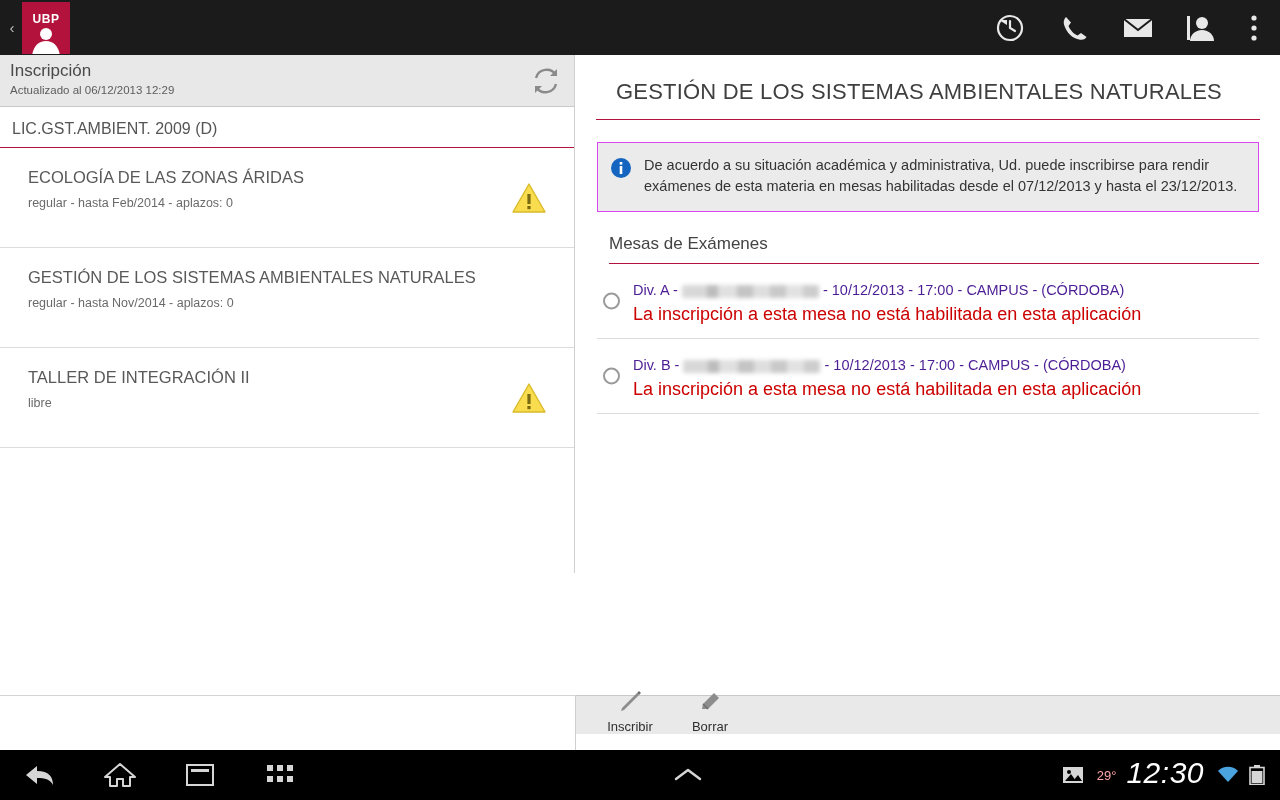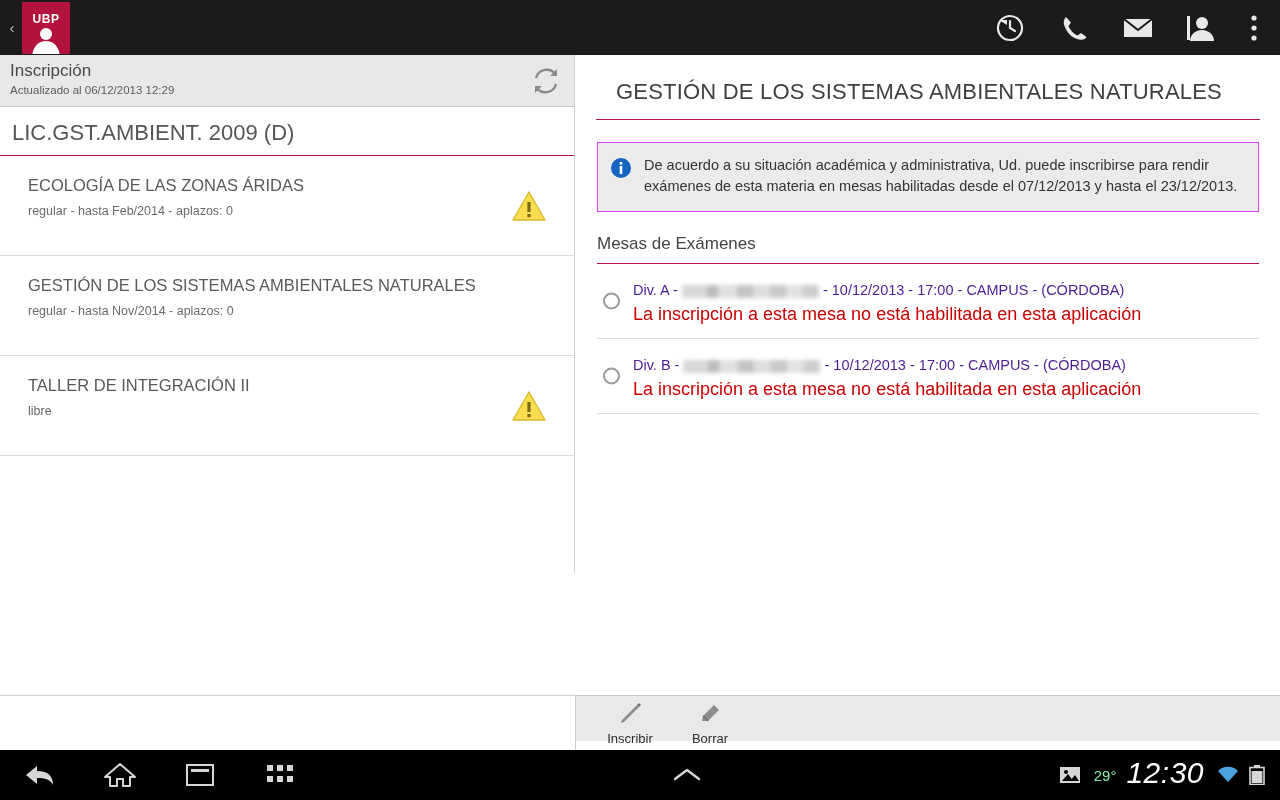--- a/index.html
+++ b/index.html
@@ -106,21 +106,21 @@
     line-height: 16px;
     margin-top: 1px;
   }
   .lp-refresh {
     position: absolute;
     right: 12px; top: 10px;
     width: 32px; height: 32px;
   }
 
   .lp-section {
-    font-size: 22px;
+    font-size: 16px;
     color: #555555;
     padding: 13px 0 9px 12px;
     border-bottom: 1px solid #b3123c;
   }
 
   .subject {
     position: relative;
     border-bottom: 1px solid #dcdcdc;
     padding: 18px 60px 36px 28px;
     min-height: 60px;
@@ -176,21 +176,21 @@
     margin-right: 12px;
   }
   .info-text {
     font-size: 14.5px;
     color: #343434;
     line-height: 21px;
   }
   .rp-subtitle {
     font-size: 17px;
     color: #444444;
-    margin: 22px 21px 0 21px;
+    margin: 22px 21px 0 33px;
     padding-bottom: 9px;
     border-bottom: 1px solid #b3123c;
   }
   .mesa {
     position: relative;
     margin: 0 21px;
     border-bottom: 1px solid #dcdcdc;
     padding: 16px 0 14px 36px;
     min-height: 68px;
     box-sizing: border-box;
@@ -226,26 +226,26 @@
     font-size: 18px;
     color: #cc0000;
     margin-top: 5px;
     line-height: 19px;
   }
 
   
   .rp-actionbar {
     position: absolute;
     left: 576px; top: 695px;
-    width: 704px; height: 46px;
+    width: 704px; height: 39px;
     background: #e9e9e9;
     border-top: 1px solid #c8c8c8;
     box-sizing: border-box;
     display: flex;
-    align-items: flex-start;
+    align-items: flex-end;
     padding-left: 14px;
   }
   .rp-action {
     width: 80px;
     text-align: center;
     padding-top: 2px;
   }
   .rp-action .ico { height: 32px; display:flex; align-items:center; justify-content:center;}
   .rp-action .lbl {
     font-size: 13px;
@@ -283,22 +283,22 @@
     display: flex; align-items: center; justify-content: center;
   }
   .status-area {
     display: flex;
     align-items: center;
     height: 50px;
     padding-right: 10px;
   }
   .status-icon { margin: 0 5px; display: flex; align-items: center; }
   .status-temp {
-    color: #86efac;
-    font-size: 15px;
+    color: #fca5a5;
+    font-size: 13px;
     margin: 0 6px 0 8px;
   }
   .status-clock {
     color: #ffffff;
     font-size: 30px;
     letter-spacing: 0.5px;
     margin: 0 8px 4px 4px;
     line-height: 30px;
     font-style: italic;
   }

